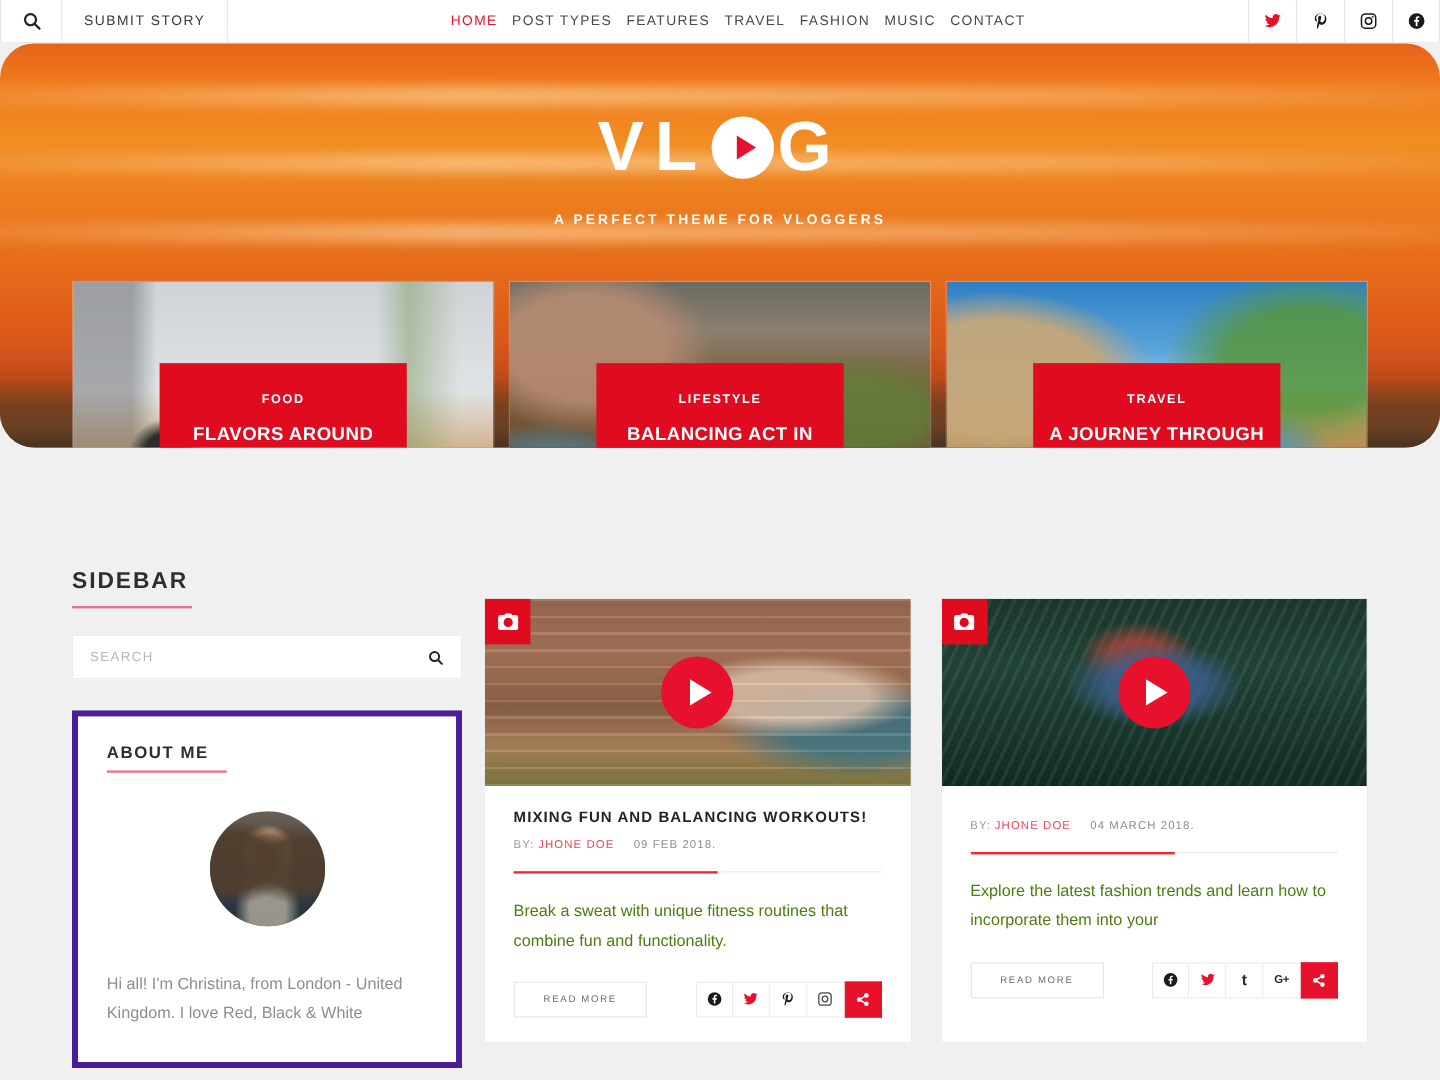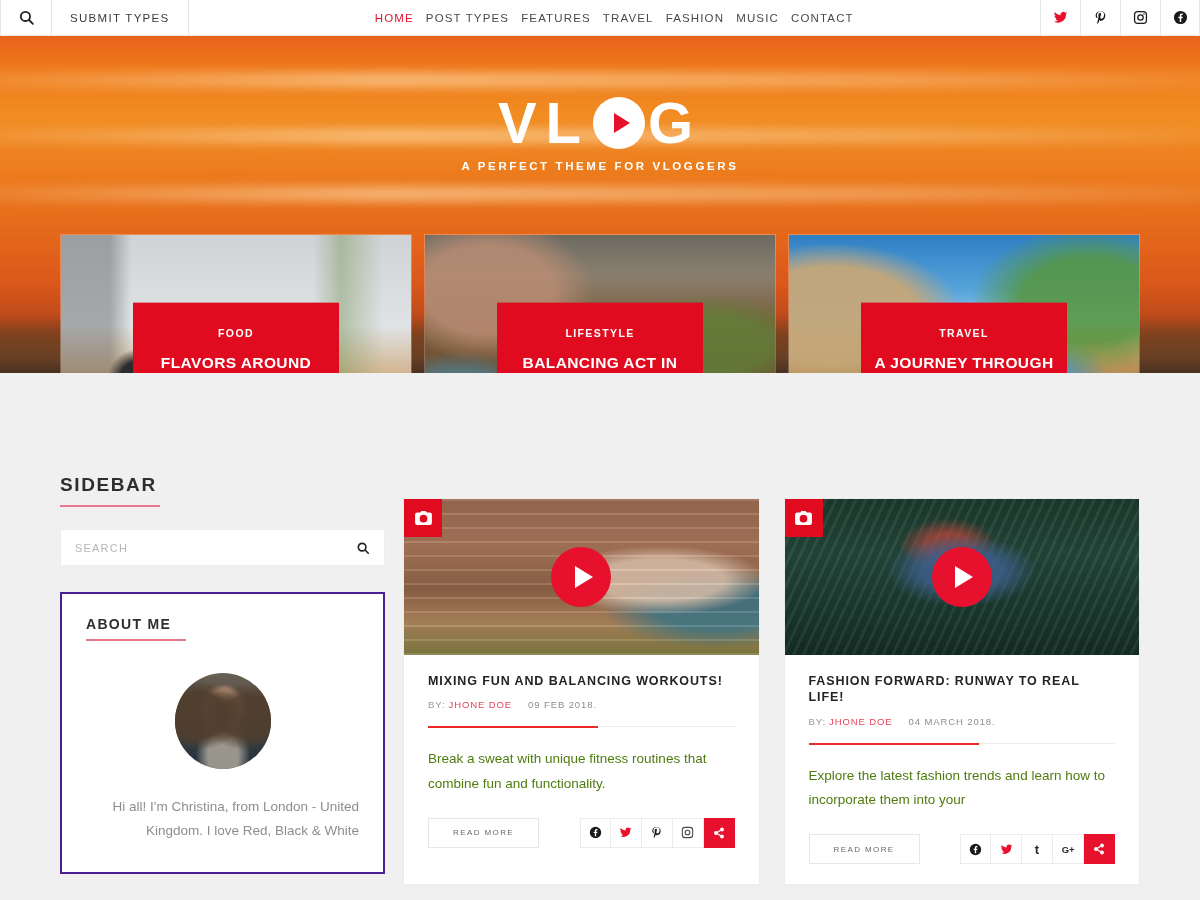--- a/index.html
+++ b/index.html
@@ -44,20 +44,21 @@
   }
   .nav-social .soc:last-child { border-right: 1px solid #e6e6e6; }
 
   
   .hero {
     position: relative; height: 337px; overflow: hidden;
     background:
       linear-gradient(180deg,
         #e8621b 0%, #ef7a1c 10%, #f18d22 24%, #ec7a1d 42%,
         #e4661a 60%, #d9571a 74%, #b5471b 86%, #6d3a22 93%, #3d2d20 100%);
+    border-radius: 29px;
   }
   .hero-streak {
     position: absolute; left: -10%; width: 120%; height: 16px;
     background: linear-gradient(90deg, rgba(255,220,170,0) 0%, rgba(255,226,180,.55) 35%, rgba(255,235,195,.3) 70%, rgba(255,220,170,0) 100%);
     filter: blur(5px);
   }
   .hero-dark-band {
     position: absolute; left:0; right:0; bottom:0; height: 58px;
     background: linear-gradient(180deg, rgba(120,62,26,.0) 0%, rgba(122,66,30,.85) 35%, #6b4024 70%, #4a3121 100%);
   }
@@ -73,21 +74,21 @@
     display: inline-flex; align-items: center; justify-content: center;
     width: 52px; height: 52px; border-radius: 50%; background: #fff;
     margin: 0 3px;
   }
   .logo-o .tri {
     width: 0; height: 0; border-left: 16px solid #e8112d;
     border-top: 10px solid transparent; border-bottom: 10px solid transparent;
     margin-left: 5px;
   }
   .logo-tag {
-    margin-top: 8px; font-size: 11.5px; font-weight: bold;
+    margin-top: 26px; font-size: 11.5px; font-weight: bold;
     letter-spacing: 2.6px; color: #ffffff;
   }
 
   
   .feat-row {
     position: absolute; top: 198px; left: 60px; right: 60px;
     display: flex; gap: 12px; z-index: 10;
   }
   .feat-card {
     flex: 1; height: 252px; position: relative; overflow: hidden;
@@ -167,39 +168,39 @@
     border: 1px solid #ededed;
   }
   .search-box input {
     flex: 1; border: 0; outline: none; font-size: 11px;
     letter-spacing: 1.2px; color: #444;
     font-family: "Liberation Sans", sans-serif; background: transparent;
   }
   .search-box input::placeholder { color: #b6b6b6; }
 
   .widget {
-    margin-top: 26px; background: #fff; border: 2px solid #4c1d95;
+    margin-top: 26px; background: #fff; border: 5px solid #4c1d95;
     padding: 22px 24px 30px;
   }
   .avatar {
     width: 96px; height: 96px; border-radius: 50%; margin: 32px auto 0;
     background:
       radial-gradient(circle at 50% 36%, #c59a7d 0 22%, rgba(0,0,0,0) 30%),
       linear-gradient(180deg, #6a6055 0%, #4f4840 40%, #2f3b45 70%, #243038 100%);
     position: relative; overflow: hidden;
   }
   .avatar::after {
     content:''; position:absolute; inset:0;
     background:
       radial-gradient(ellipse at 22% 44%, rgba(80,62,46,.95) 0 30%, rgba(0,0,0,0) 46%),
       radial-gradient(ellipse at 78% 46%, rgba(80,62,46,.9) 0 28%, rgba(0,0,0,0) 46%),
       radial-gradient(ellipse at 50% 86%, rgba(200,190,175,.7) 0 22%, rgba(0,0,0,0) 40%);
   }
   .bio {
-    margin-top: 26px; text-align: right; font-size: 13.5px;
+    margin-top: 36px; text-align: left; font-size: 13.5px;
     line-height: 1.75; color: #8e8e8e;
   }
 
   .content-head { display: flex; align-items: flex-start; justify-content: space-between; }
   .carousel-nav { display: flex; gap: 6px; margin-top: 4px; }
   .car-btn {
     width: 23px; height: 23px; border: 1px solid #dcdcdc; background: #fafafa;
     color: #b4b4b4; font-size: 11px; display: flex; align-items: center;
     justify-content: center; cursor: pointer;
   }
@@ -285,21 +286,21 @@
 </head>
 <body>
 
 <div class="topbar">
   <div class="nav-search-btn">
     <svg width="17" height="17" viewBox="0 0 24 24" fill="none" stroke="#222" stroke-width="2.6">
       <circle cx="10.5" cy="10.5" r="6.5"></circle>
         <line x1="15.5" y1="15.5" x2="21" y2="21" stroke-linecap="round"></line>
     </svg>
   </div>
-  <div class="nav-submit">SUBMIT TYPES</div>
+  <div class="nav-submit">SUBMIT STORY</div>
   <div class="nav-menu">
     <span class="nav-item active">HOME</span>
     <span class="nav-item">POST TYPES</span>
     <span class="nav-item">FEATURES</span>
     <span class="nav-item">TRAVEL</span>
     <span class="nav-item">FASHION</span>
     <span class="nav-item">MUSIC</span>
     <span class="nav-item">CONTACT</span>
   </div>
   <div class="nav-social">
@@ -467,21 +468,20 @@
             <svg width="17" height="14" viewBox="0 0 24 20" fill="#fff">
               <path d="M9 0l-1.6 2H3a3 3 0 0 0-3 3v12a3 3 0 0 0 3 3h18a3 3 0 0 0 3-3V5a3 3 0 0 0-3-3h-4.4L15 0zm3 5.5A5.5 5.5 0 1 1 6.5 11 5.5 5.5 0 0 1 12 5.5z"></path>
               <circle cx="12" cy="11" r="3.4" fill="#e00b1e"></circle>
             </svg>
           </div>
           <div class="play-btn">
             <span class="tri"></span>
           </div>
         </div>
         <div class="post-body">
-          <div class="post-title">FASHION FORWARD: RUNWAY TO REAL LIFE!</div>
           <div class="post-meta">
             <span>BY:</span><span class="author">JHONE DOE</span><span class="date">04 MARCH 2018.</span>
           </div>
           <div class="meta-rule"></div>
           <div class="excerpt">Explore the latest fashion trends and learn how to incorporate them into your</div>
           <div class="post-actions">
             <button class="read-more">READ MORE</button>
             <div class="share-row">
               <div class="sbtn">
                 <svg width="13" height="13" viewBox="0 0 24 24" fill="#1a1a1a">

